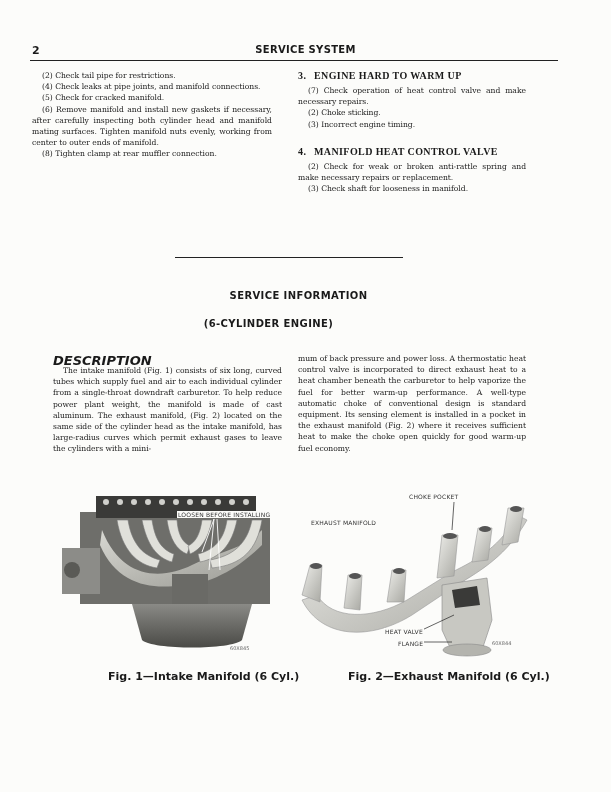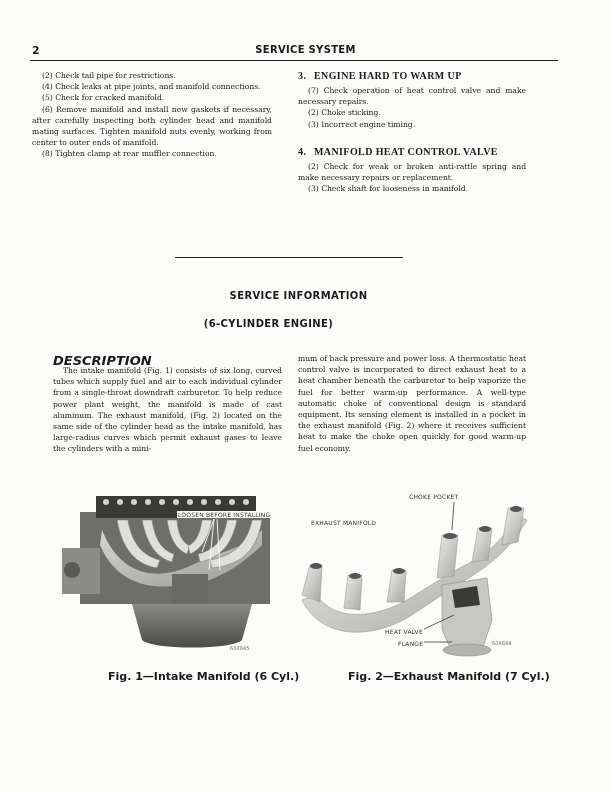--- a/index.html
+++ b/index.html
@@ -158,13 +158,13 @@
       <line x1="130" y1="140" x2="162" y2="125"></line>
       <line x1="130" y1="152" x2="160" y2="152"></line>
     </g>
   </svg>
   <span class="abs label" style="left:116px; top:3px;">CHOKE POCKET</span>
   <span class="abs label" style="left:18px; top:29px;">EXHAUST MANIFOLD</span>
   <span class="abs label" style="left:92px; top:138px;">HEAT VALVE</span>
   <span class="abs label" style="left:105px; top:150px;">FLANGE</span>
   <span class="abs code" style="left:200px; top:150px;">60X844</span>
 </div>
-<div class="abs caption" style="left:348px; top:670px;">Fig. 2—Exhaust Manifold (7 Cyl.)</div>
+<div class="abs caption" style="left:348px; top:670px;">Fig. 2—Exhaust Manifold (6 Cyl.)</div>
 
 </body></html>

